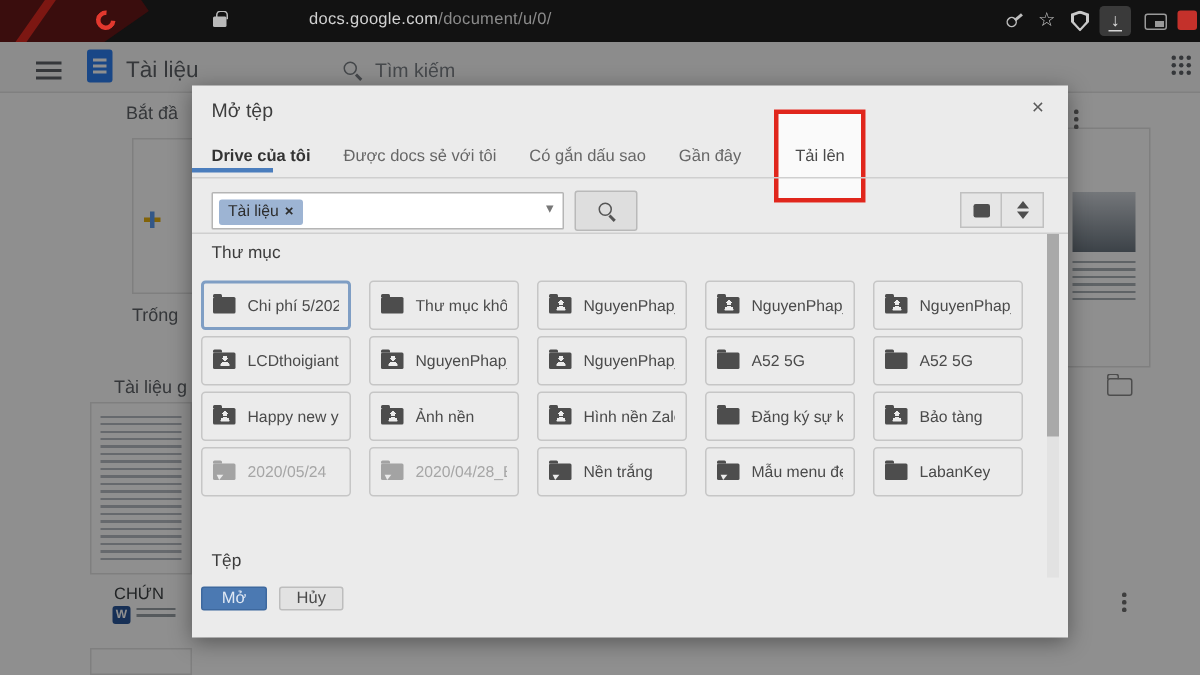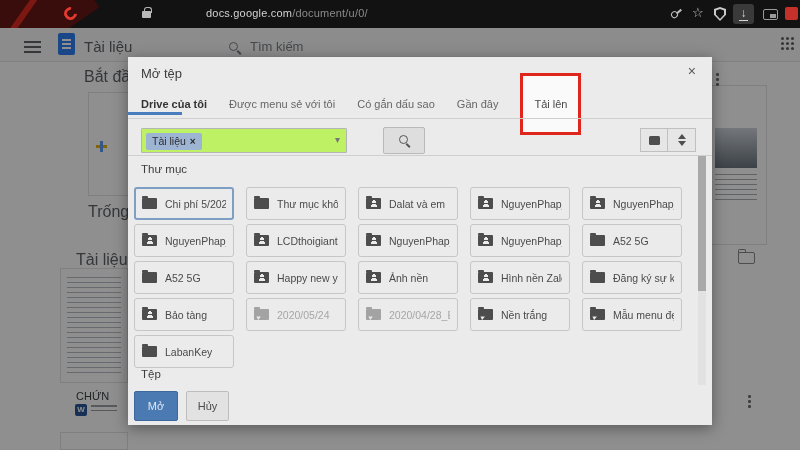--- a/index.html
+++ b/index.html
@@ -39,21 +39,21 @@
   .app-title{position:absolute;left:84px;top:38px;font-size:15px;color:#5f6368;}
   .hdr-mag{position:absolute;left:228px;top:40px;}
   .mag{position:relative;width:13px;height:13px;display:inline-block;}
   .mag::before{content:"";position:absolute;left:1px;top:1px;width:7px;height:7px;border:1.6px solid #7a7f85;border-radius:50%;}
   .mag::after{content:"";position:absolute;left:9.8px;top:9.2px;width:4.5px;height:1.8px;background:#7a7f85;transform:rotate(45deg);transform-origin:0 0;}
   .hdr-search-text{position:absolute;left:250px;top:39px;font-size:13px;color:#7d8288;}
   .apps-grid{position:absolute;left:781px;top:37px;width:3px;height:3px;background:#5f6368;border-radius:50%;
     box-shadow:5px 0 0 #5f6368,10px 0 0 #5f6368,0 5px 0 #5f6368,5px 5px 0 #5f6368,10px 5px 0 #5f6368,0 10px 0 #5f6368,5px 10px 0 #5f6368,10px 10px 0 #5f6368;}
 
   
-  .bglabel{position:absolute;font-size:16px;color:#5f6368;white-space:nowrap;}
+  .bglabel{position:absolute;font-size:12px;color:#5f6368;white-space:nowrap;}
   .blank-card{position:absolute;left:88px;top:92px;width:90px;height:104px;background:#fff;border:1px solid #e2e2e2;}
   .blank-plus-h{position:absolute;left:96px;top:145px;width:11px;height:2.5px;background:#e8b00f;}
   .blank-plus-v{position:absolute;left:100px;top:141px;width:2.5px;height:11px;background:#5b9bf0;}
   .recent-card{position:absolute;left:60px;top:268px;width:68px;height:115px;background:#fff;border:1px solid #e2e2e2;padding:8px 6px;}
   .recent-lines{width:100%;height:100%;background:repeating-linear-gradient(#b7bcc2 0 1.5px,transparent 1.5px 5px);}
   .recent-title{position:absolute;left:76px;top:390px;font-size:11px;color:#3c4043;white-space:nowrap;}
   .wbadge{position:absolute;left:75px;top:404px;width:12px;height:12px;background:#2a5699;border-radius:2px;color:#fff;
     font-size:8px;font-weight:bold;text-align:center;line-height:12px;}
   .wlines{position:absolute;left:91px;top:405px;width:26px;height:9px;background:repeating-linear-gradient(#9aa0a6 0 1.5px,transparent 1.5px 4.5px);}
   .extra-card{position:absolute;left:60px;top:432px;width:68px;height:18px;background:#fff;border:1px solid #e2e2e2;}
@@ -73,21 +73,21 @@
   .dlg-title{position:absolute;left:13px;top:9px;font-size:13px;font-weight:normal;color:#3d3d3d;}
   .dlg-close{position:absolute;right:16px;top:6px;font-size:14px;color:#5a5a5a;cursor:pointer;}
   .tabs{position:absolute;left:13px;top:31px;height:31px;display:flex;align-items:center;text-align:center;}
   .tab{font-size:11px;color:#666;margin-right:22px;white-space:nowrap;cursor:pointer;}
   .tab.active{font-weight:bold;color:#333;}
   .tab.highlighted{border:3px solid #e0261c;background:#fafafa;padding:22px 11px;color:#4a4a4a;}
   .tab-underline{position:absolute;left:0;top:55px;width:54px;height:3px;background:#4a7dbd;}
   .dlg-div1{position:absolute;left:0;top:61px;width:584px;height:1px;background:#cfcfcf;}
   .dlg-div2{position:absolute;left:0;top:98px;width:584px;height:1px;background:#cfcfcf;}
 
-  .search-input{position:absolute;left:13px;top:71px;width:206px;height:25px;background:#bef264;border:1px solid #b5b5b5;border-radius:1px;}
+  .search-input{position:absolute;left:13px;top:71px;width:235px;height:25px;background:#ffffff;border:1px solid #b5b5b5;border-radius:1px;}
   .chip{position:absolute;left:4px;top:3.5px;height:17px;background:#9db4d3;border-radius:2px;padding:0 6px;
     font-size:10.5px;color:#2d2d2d;line-height:17px;white-space:nowrap;}
   .chip b{margin-left:4px;font-size:10px;cursor:pointer;}
   .input-caret{position:absolute;right:6px;top:5px;font-size:10px;color:#777;}
   .search-btn{position:absolute;left:255px;top:70px;width:42px;height:27px;background:#dedede;border:1px solid #b9b9b9;border-radius:2px;
     display:flex;align-items:center;justify-content:center;cursor:pointer;}
   .search-btn .mag::before{border-color:#555;}
   .search-btn .mag::after{background:#555;}
   .viewgroup{position:absolute;left:512px;top:71px;display:flex;}
   .vg-btn{width:28px;height:24px;border:1px solid #c0c0c0;background:#e6e6e6;display:flex;align-items:center;justify-content:center;cursor:pointer;}
@@ -109,21 +109,21 @@
   .ic::before{content:"";position:absolute;top:-2.5px;left:0;width:6px;height:2.5px;background:#4d4d4d;border-radius:1px 1px 0 0;}
   .ic.shared::after{content:"";position:absolute;left:4.5px;top:2px;width:6px;height:7px;
     background:radial-gradient(circle 1.7px at 50% 25%,#ececec 99%,rgba(0,0,0,0) 100%),
                radial-gradient(3.1px 2.4px at 50% 92%,#ececec 99%,rgba(0,0,0,0) 100%);}
   .ic.shortcut::after{content:"";position:absolute;left:3px;bottom:1.5px;width:0;height:0;
     border:2.5px solid transparent;border-left:4.5px solid #ececec;transform:rotate(-25deg);}
 
   .dlg-scroll{position:absolute;left:570px;top:99px;width:8px;height:229px;background:#e2e2e2;}
   .dlg-thumb{position:absolute;left:0;top:0;width:8px;height:135px;background:#a9a9a9;}
 
-  .btn{position:absolute;height:30px;border-radius:2px;font-size:11px;display:flex;align-items:center;justify-content:center;cursor:pointer;text-align:right;}
+  .btn{position:absolute;height:16px;border-radius:2px;font-size:11px;display:flex;align-items:center;justify-content:center;cursor:pointer;text-align:right;}
   .btn-open{left:6px;top:334px;width:44px;background:#4b79b2;border:1px solid #3d689e;color:#dfe8f4;}
   .btn-cancel{left:58px;top:334px;width:43px;background:#e2e2e2;border:1px solid #bdbdbd;color:#4a4a4a;}
 </style>
 </head>
 <body>
 
 <div id="screen">
 
   <div class="chrome">
     <div class="stripe1"></div>
@@ -169,21 +169,21 @@
   <div class="vdots" style="left:748px;top:395px;"></div>
 
   <div class="overlay"></div>
 
   <div class="dialog">
     <div class="dlg-title">Mở tệp</div>
     <div class="dlg-close">×</div>
 
     <div class="tabs">
         <div class="tab active">Drive của tôi</div>
-        <div class="tab">Được menu sẻ với tôi</div>
+        <div class="tab">Được docs sẻ với tôi</div>
         <div class="tab">Có gắn dấu sao</div>
         <div class="tab">Gần đây</div>
         <div class="tab highlighted">Tải lên</div>
       </div>
     <div class="tab-underline"></div>
     <div class="dlg-div1"></div>
 
     <div class="search-input">
       <span class="chip"><span>Tài liệu</span><b>×</b></span>
       <span class="input-caret">▾</span>
@@ -209,24 +209,20 @@
         <div class="card selected">
           <span class="ic"></span>
           <span class="label">Chi phí 5/2021</span>
         </div>
         <div class="card">
           <span class="ic"></span>
           <span class="label">Thư mục không ...</span>
         </div>
         <div class="card">
           <span class="ic shared"></span>
-          <span class="label">Dalat và em</span>
-        </div>
-        <div class="card">
-          <span class="ic shared"></span>
           <span class="label">NguyenPhap_31...</span>
         </div>
         <div class="card">
           <span class="ic shared"></span>
           <span class="label">NguyenPhap_31...</span>
         </div>
         <div class="card">
           <span class="ic shared"></span>
           <span class="label">NguyenPhap_31...</span>
         </div>

